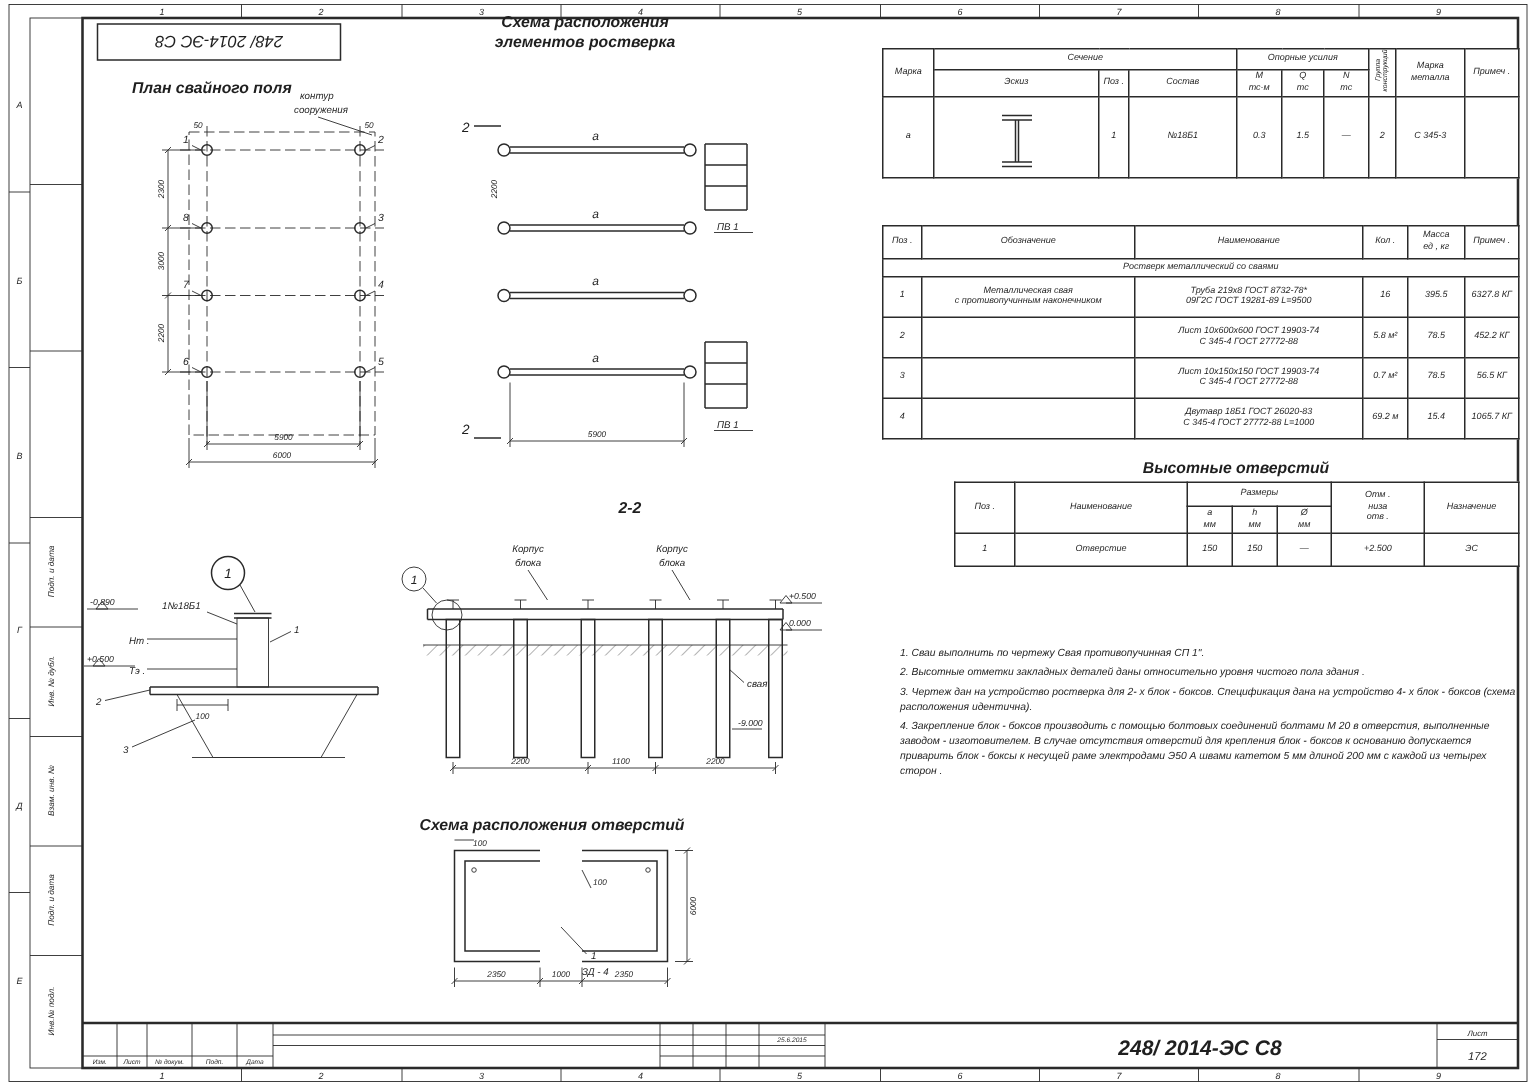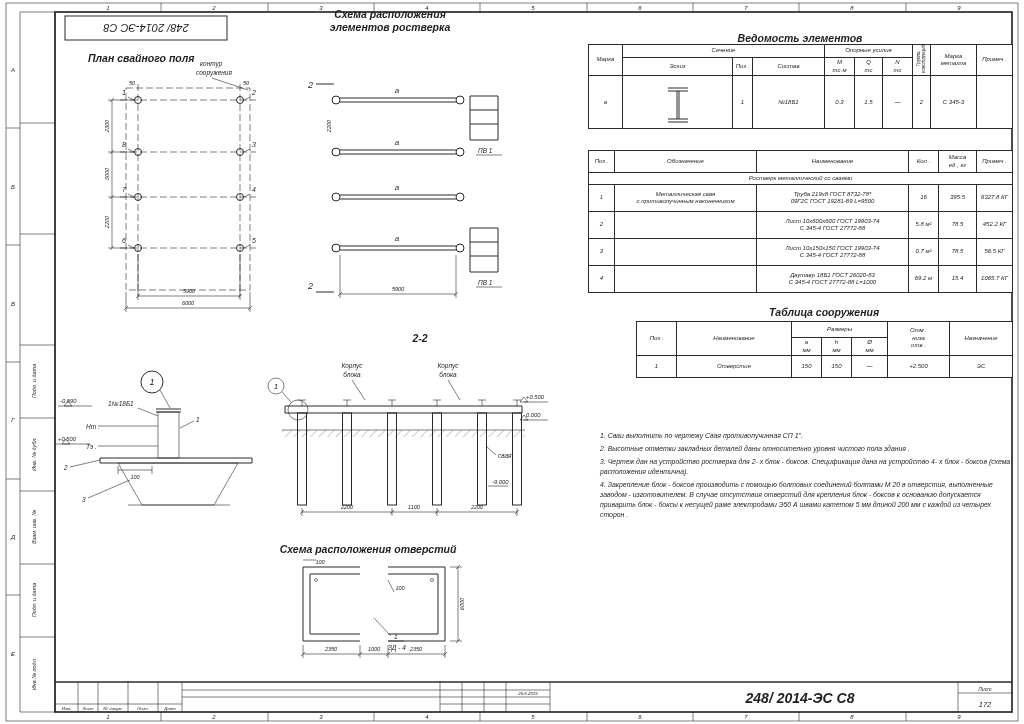--- a/index.html
+++ b/index.html
@@ -433,21 +433,20 @@
       <text x="170" y="709.5">Дата</text>
     </g>
     <text x="528" y="694.5" font-size="4.4" text-anchor="middle">25.6.2015</text>
     <text x="800" y="703" font-size="14" font-weight="600" text-anchor="middle">248/ 2014-ЭС С8</text>
     <text x="985" y="690.5" font-size="5.2" text-anchor="middle">Лист</text>
     <text x="985" y="706.5" font-size="7.5" text-anchor="middle">172</text>
   </g>
 </svg>
 
 <div class="abs" style="left:588px;top:32px;width:424px">
-  <div class="block-title">Ведомость элементов</div>
   <table class="gost">
     <colgroup>
           <col style="width:34px">
           <col style="width:110px">
           <col style="width:20px">
           <col style="width:72px">
       <col style="width:30px">
           <col style="width:28px">
           <col style="width:30px">
           <col style="width:18px">
@@ -561,21 +560,21 @@
 С 345-4 ГОСТ 27772-88        L=1000</td>
       <td class="sm">69.2 м</td>
       <td class="sm">15.4</td>
       <td class="sm">1065.7 КГ</td>
     </tr>
   </tbody>
       </table>
 </div>
 
 <div class="abs" style="left:636px;top:306px;width:376px">
-  <div class="block-title">Таблица сооружения</div>
+  <div class="block-title">Высотные отверстий</div>
   <table class="gost" style="margin-top:3px">
     <colgroup>
           <col style="width:40px">
           <col style="width:115px">
           <col style="width:30px">
           <col style="width:30px">
       <col style="width:36px">
           <col style="width:62px">
           <col style="width:63px">
         </colgroup>

